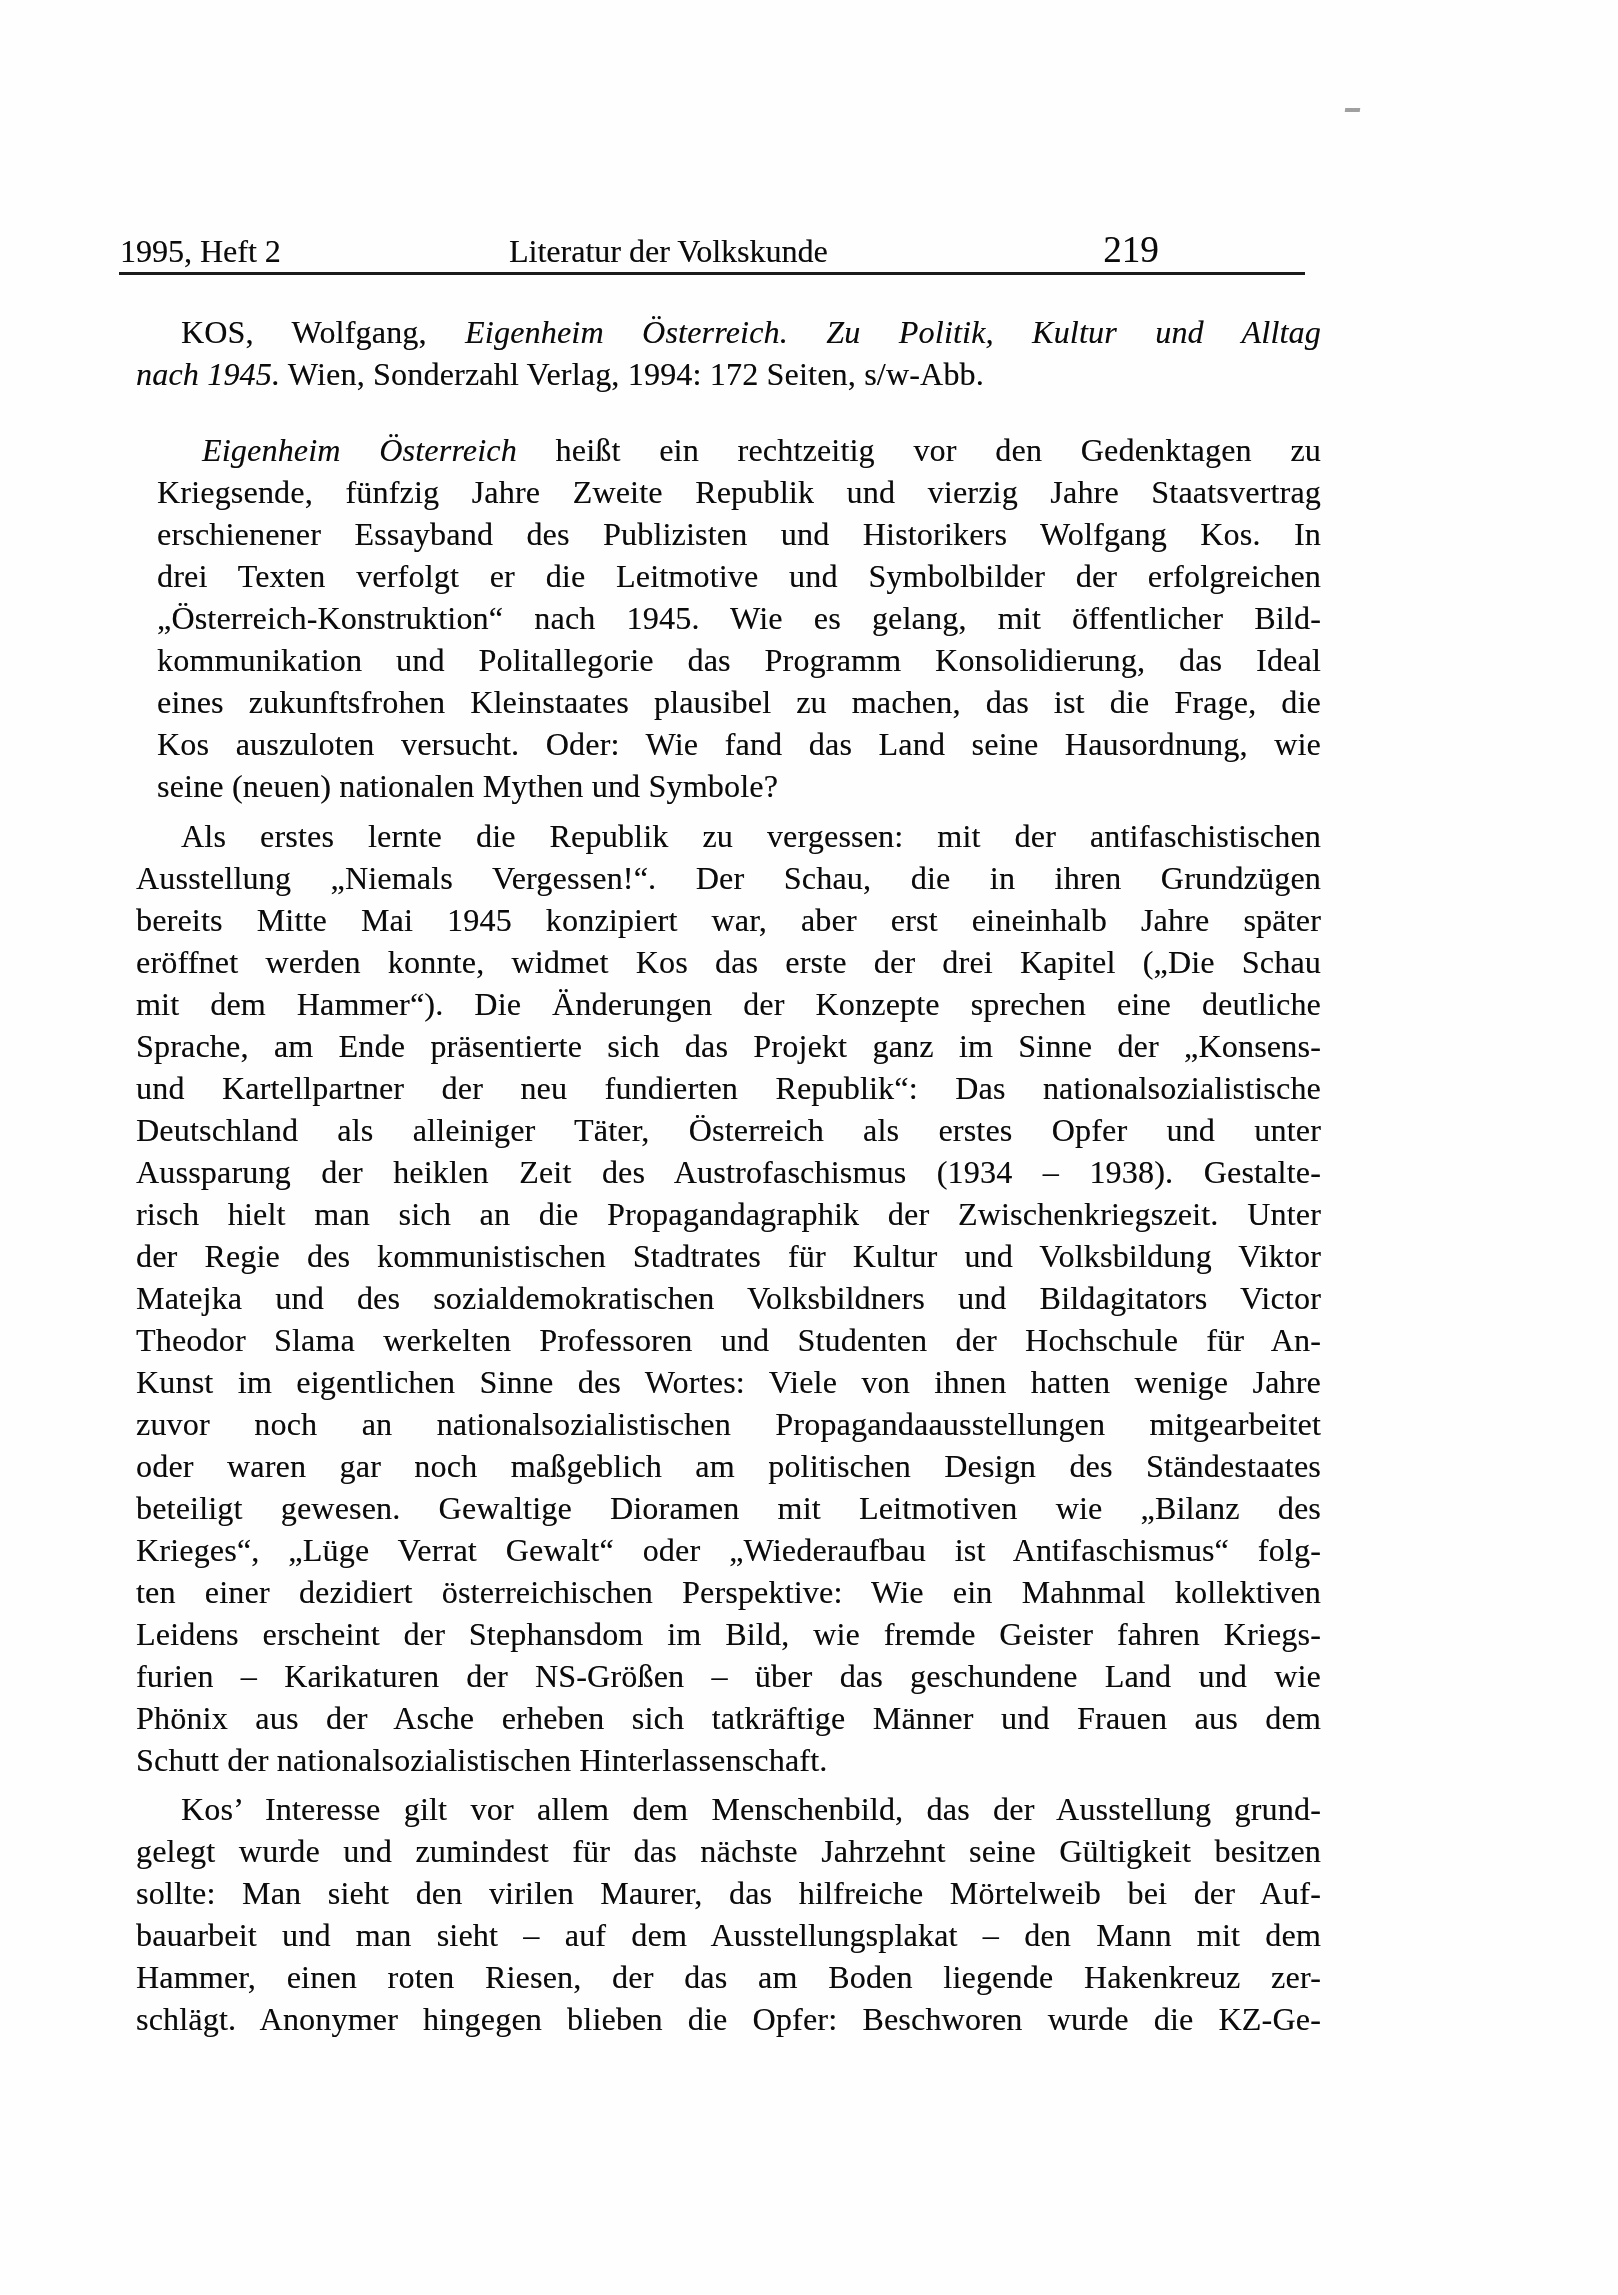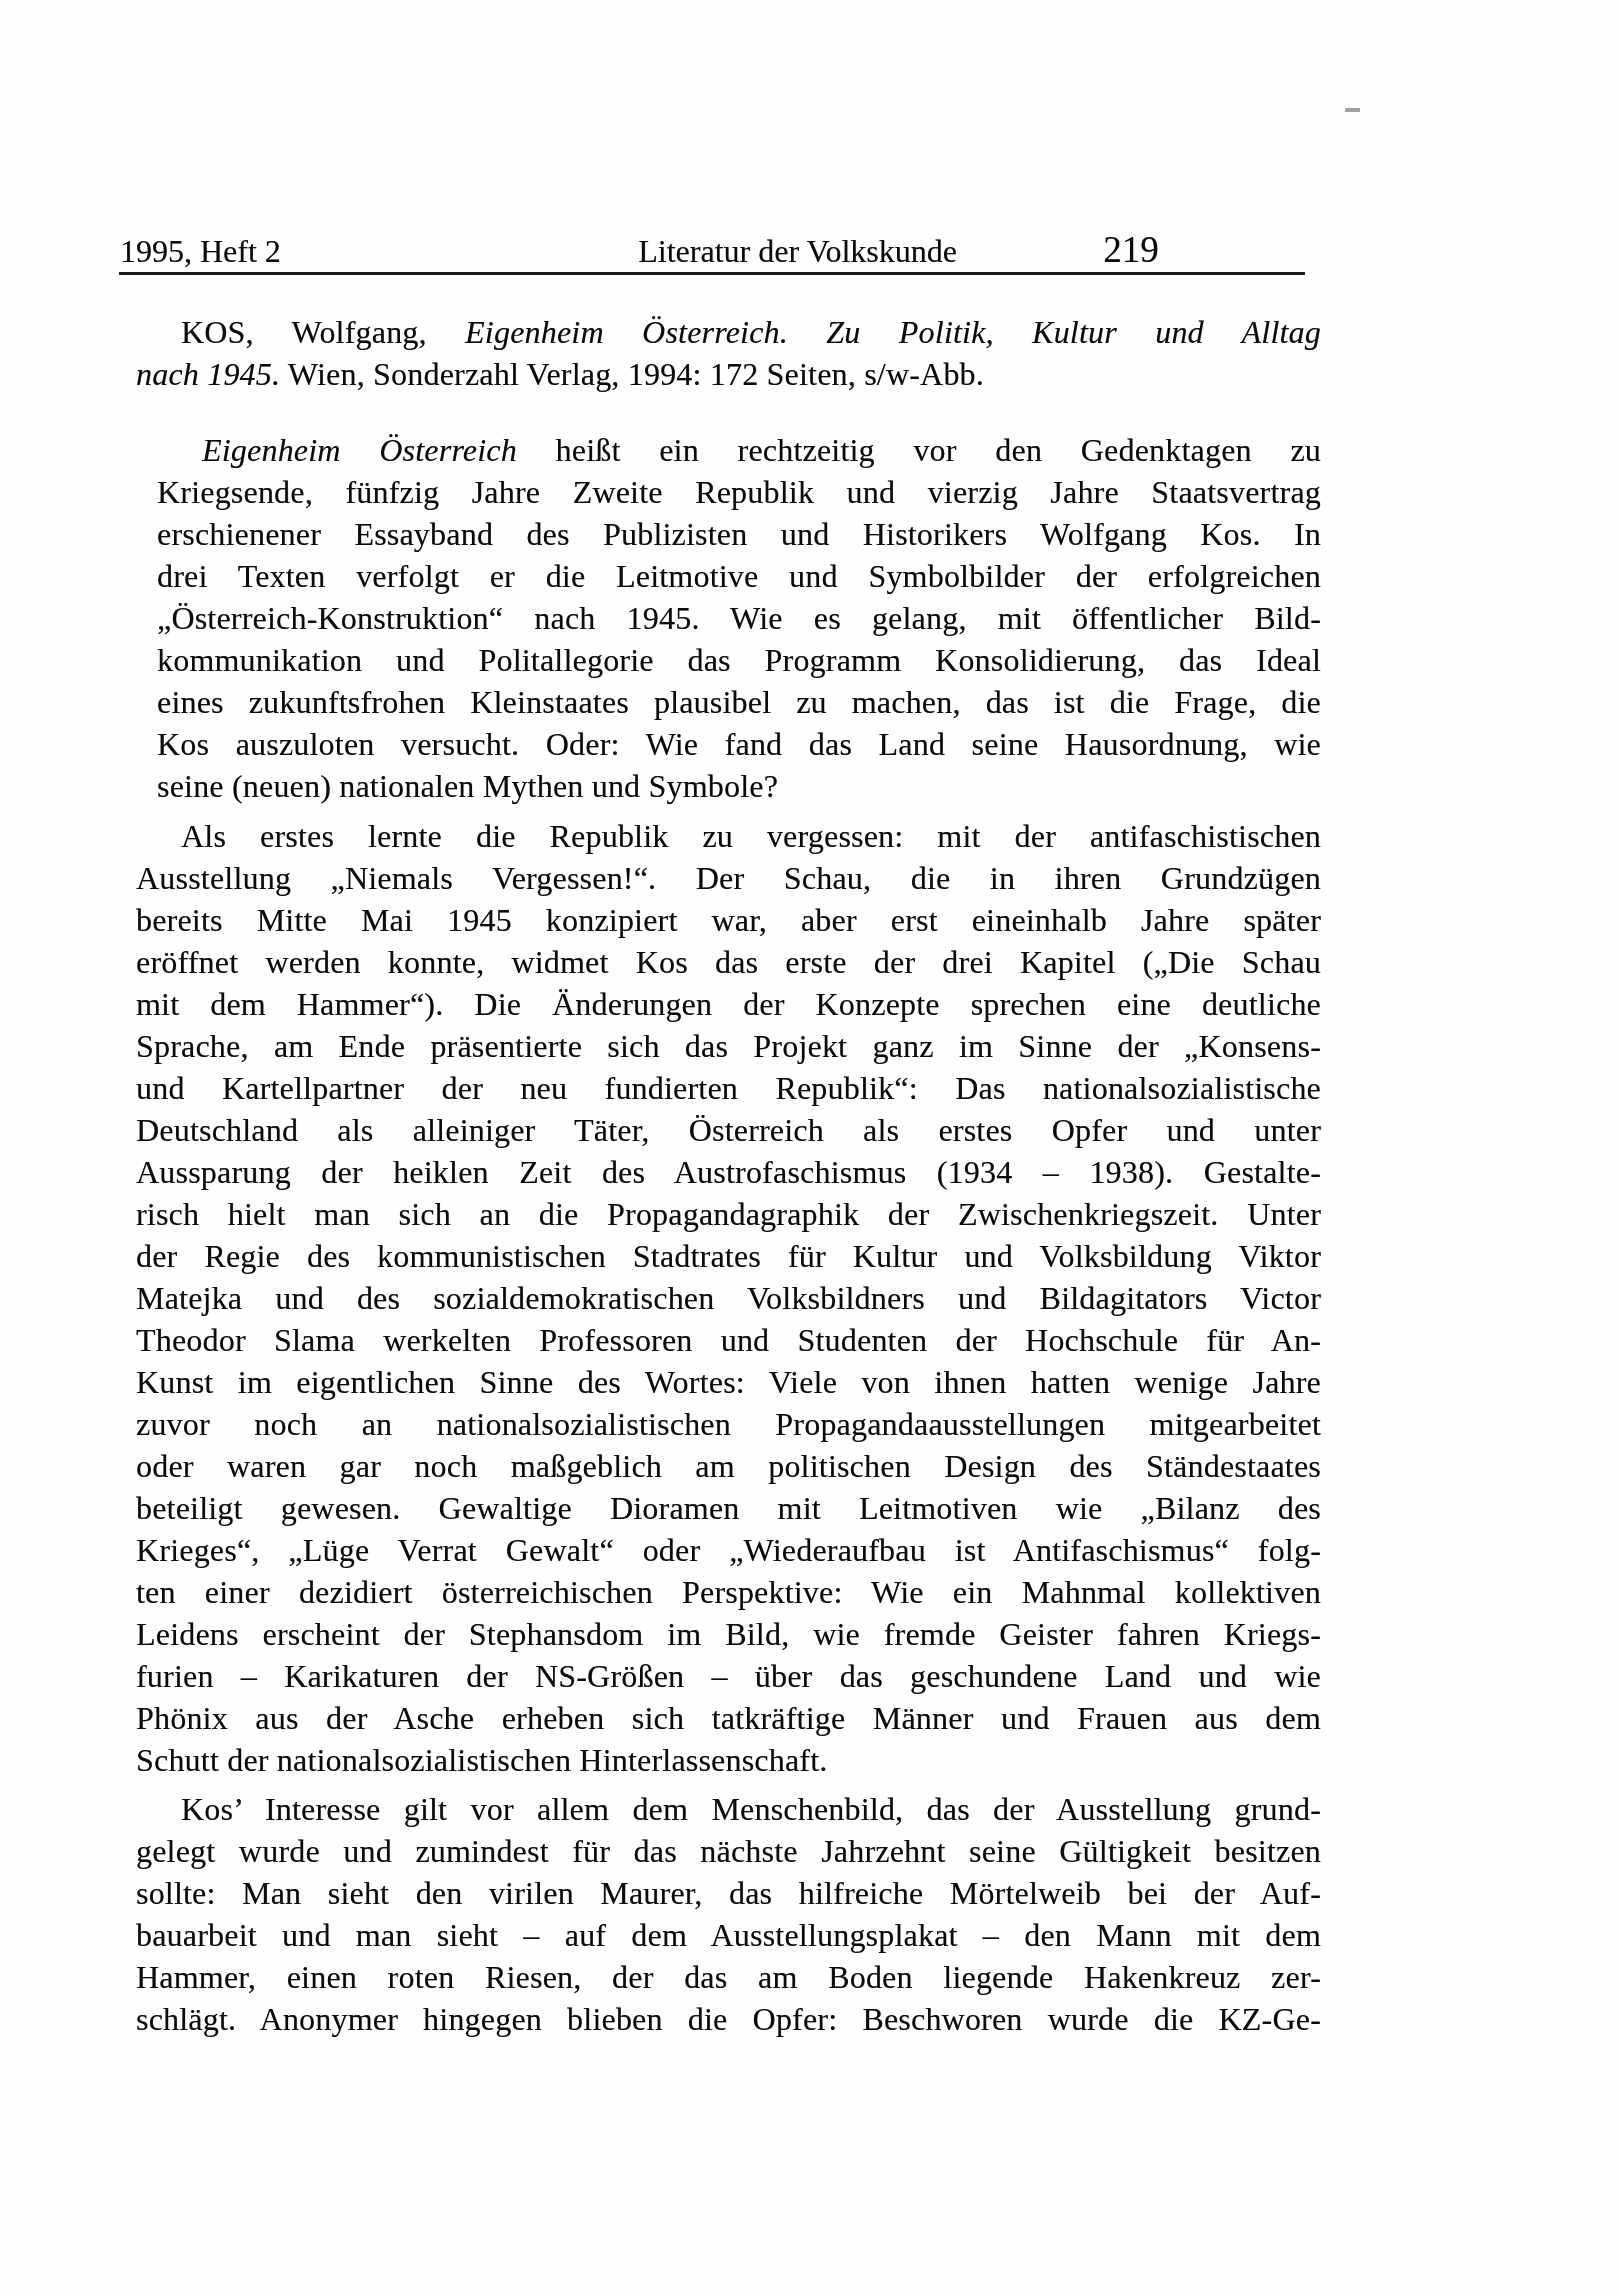--- a/index.html
+++ b/index.html
@@ -8,24 +8,24 @@
     width:1618px; height:2295px;
     background:#fefefe;
     overflow:hidden;
     font-family:"Liberation Serif","DejaVu Serif",serif;
     color:#0b0b0b;
     text-shadow:0.2px 0.2px 0.6px rgba(25,25,25,0.5);
   }
   .header {
     position:absolute; left:120px; top:202px; width:1185px;
     display:flex; align-items:baseline;
-    font-size:32px; line-height:37px;
+    font-size:32px; line-height:37px;gap:41px;
   }
   .header .issue  { width:348px; text-align:left; }
-  .header .journal{ flex:1; text-align:right;margin-top:31px; }
+  .header .journal{ flex:1; text-align:left;margin-top:31px; }
   .header .pageno { width:348px; text-align:center; font-size:37px; }
   .rule {
     position:absolute; left:119px; top:272px;
     width:1186px; height:3.2px; background:#1b1b1b;
   }
   .artifact {
     position:absolute; left:1345px; top:108px;
     width:14.6px; height:4px; background:#8f8f8f; opacity:.85;
     transform:skewX(-8deg);
   }

